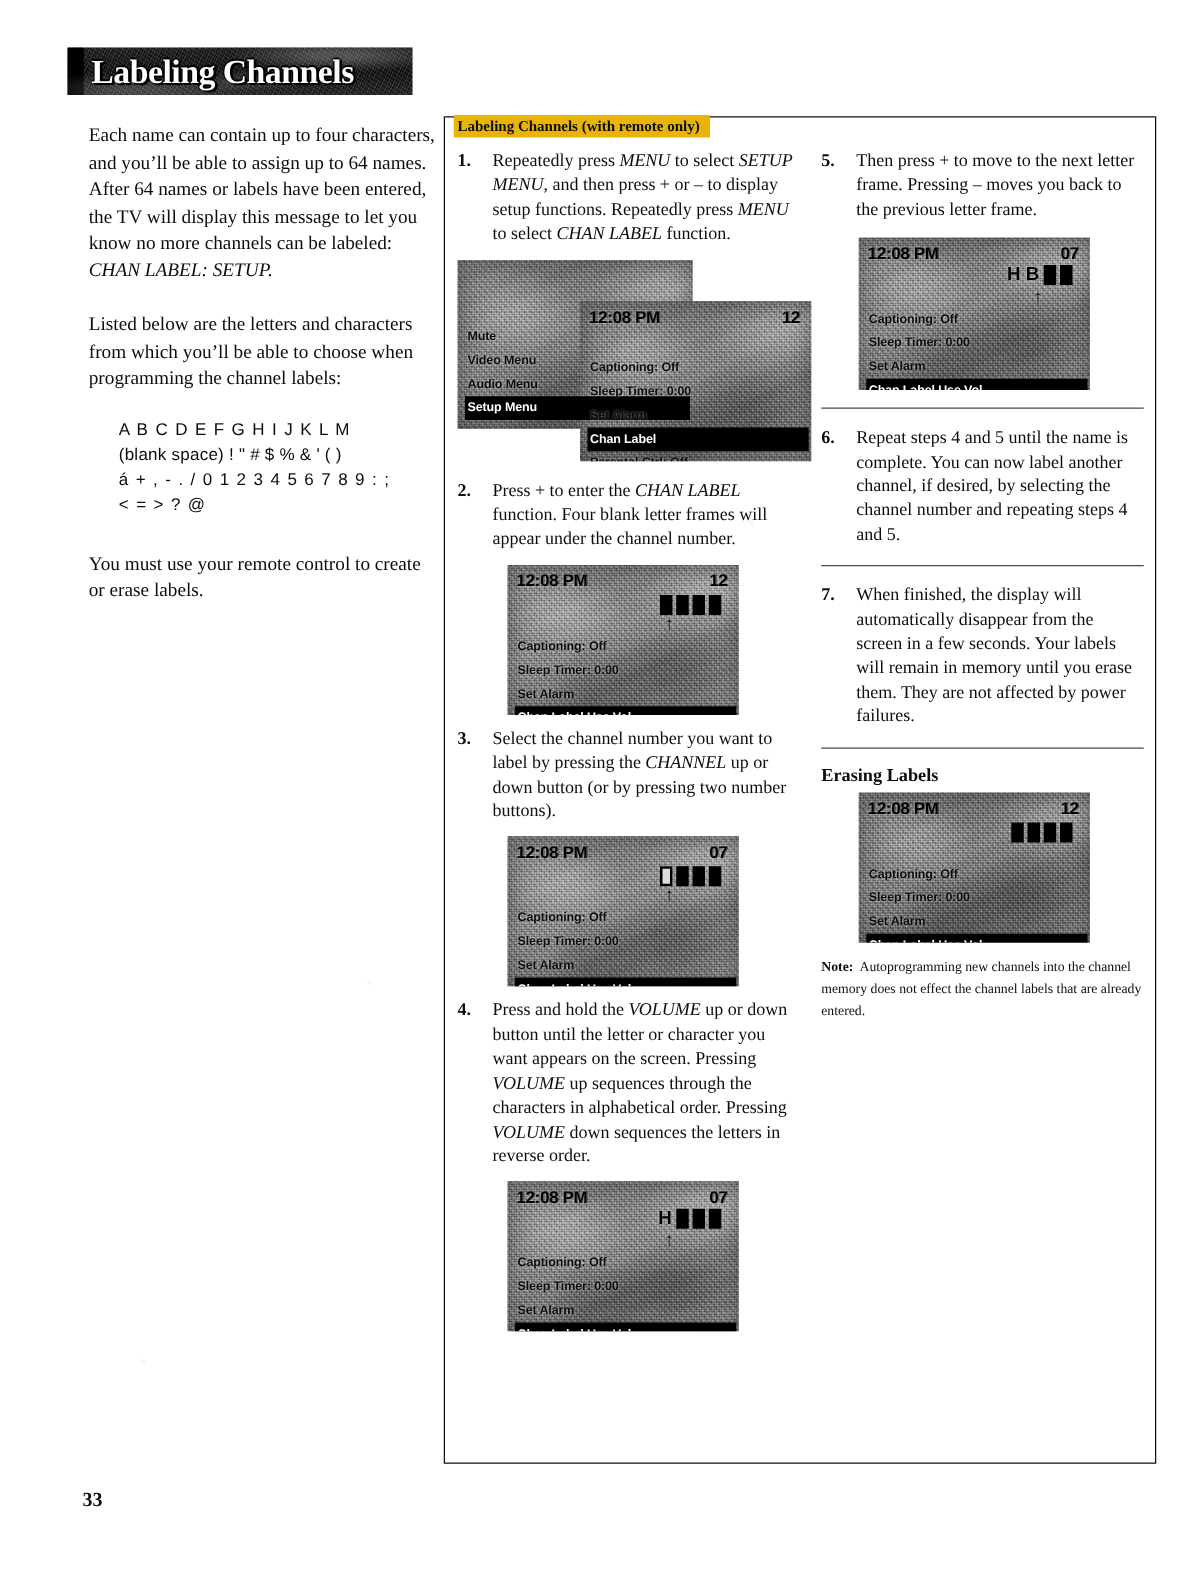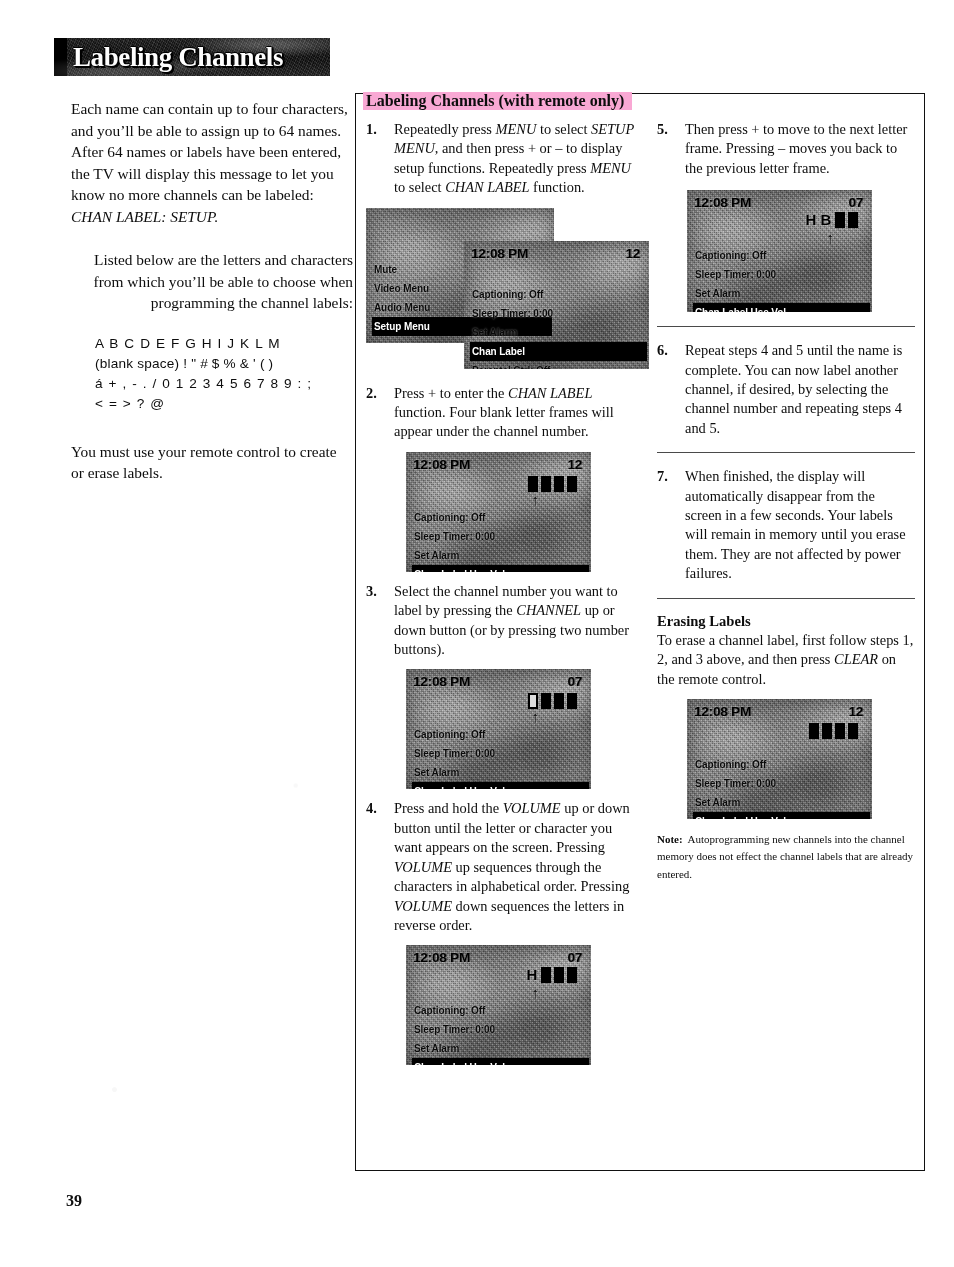--- a/index.html
+++ b/index.html
@@ -79,21 +79,21 @@
     position: absolute;
     left: 71px;
     top: 98px;
     width: 282px;
   }
   .left-col p {
     margin: 0 0 22px 0;
     font-size: 15.4px;
     line-height: 21.5px;
   }
-  .left-col p.tight { margin-bottom: 20px; text-align: right; }
+  .left-col p.tight { margin-bottom: 20px; }
   .charlist {
     font-family: "Liberation Sans", "DejaVu Sans", sans-serif;
     font-size: 13.6px;
     line-height: 19px;
     letter-spacing: 1.1px;
     margin: 2px 0 0 24px;
     white-space: nowrap;
   }
   .charlist div { margin-bottom: 1px; }
   .charlist .smallcaps { letter-spacing: .2px; }
@@ -115,24 +115,24 @@
     top: 93px;
     width: 570px;
     height: 1078px;
     border: 1.3px solid #111;
     box-sizing: border-box;
   }
   .frame-title {
     position: absolute;
     left: 363px;
     top: 92px;
-    background: #f9a8d4;
+    background: #eab308;
     padding: 0 8px 0 3px;
     font-weight: bold;
-    font-size: 16px;
+    font-size: 12px;
     line-height: 18px;
     white-space: nowrap;
   }
 
   .cols {
     position: absolute;
     left: 366px;
     top: 120px;
     width: 552px;
     height: 1040px;
@@ -308,21 +308,21 @@
   <p class="tight">Listed below are the letters and characters from which you’ll be able to choose when programming the channel labels:</p>
   <div class="charlist">
     <div>A B C D E F G H I J K L M</div>
     <div class="smallcaps">(blank space) ! " # $ % &amp; ' ( )</div>
     <div>á + , - . / 0 1 2 3 4 5 6 7 8 9 : ;</div>
     <div>&lt; = &gt; ? @</div>
   </div>
   <p style="margin-top:28px">You must use your remote control to create or erase labels.</p>
 </div>
 
-<div class="page-number">39</div>
+<div class="page-number">33</div>
 
 <div class="framed"></div>
 <div class="frame-title">Labeling Channels (with remote only)</div>
 
 <div class="cols">
 
   <div class="col-mid">
 
     <div class="step">
       <span class="num">1.</span>
@@ -461,21 +461,20 @@
     <hr class="rule">
 
     <div class="step">
       <span class="num">7.</span>
       <span><span>When finished, the display will automatically disappear from the screen in a few seconds.  Your labels will remain in memory until you erase them. They are not affected by power failures.</span></span>
     </div>
 
     <hr class="rule">
 
     <div class="sub-head">Erasing Labels</div>
-    <div class="para"><span>To erase a channel label, first follow steps 1, 2, and 3 above, and then press </span><span class="italic">CLEAR</span><span> on the remote control.</span></div>
 
     <div class="tv" style="width:185px;height:120px;margin:4px 0 12px 30px;">
       <div class="tv-time">12:08 PM</div>
       <div class="tv-chan">12</div>
       <div class="frames" style="right:14px;top:24px">
         <span class="frm"></span>
         <span class="frm"></span>
         <span class="frm"></span>
         <span class="frm"></span>
       </div>

